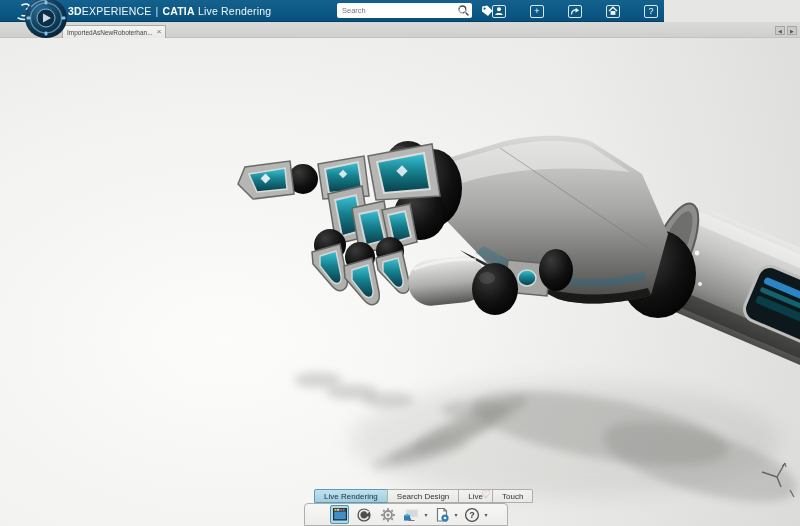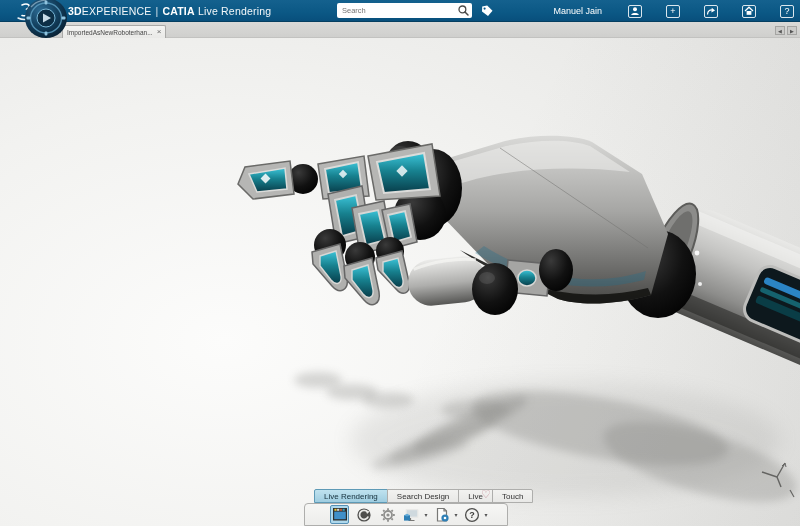--- a/index.html
+++ b/index.html
@@ -1,20 +1,20 @@
 <!DOCTYPE html>
 <html><head>
 <meta charset="utf-8">
 <style>
   * { margin:0; padding:0; box-sizing:border-box; }
   html,body { width:800px; height:526px; overflow:hidden; font-family:"Liberation Sans", sans-serif; background:#e6e6e4; }
   #app { position:relative; width:800px; height:526px; }
 
   
-  .topbar { position:absolute; left:0; top:0; width:800px; height:22px;
+  .topbar { position:absolute; left:0; top:0; width:664px; height:22px;
             background:linear-gradient(#14618e, #0b5885 60%, #084f7c); border-bottom:1px solid #063f61; z-index:30; }
   .logo3ds { position:absolute; left:15px; top:2px; width:26px; height:19px; }
   .compass { position:absolute; left:23px; top:-2px; width:46px; height:42px; z-index:40; }
   .brand { position:absolute; left:68px; top:0; height:22px; line-height:22px; color:#fff; font-size:10.5px; letter-spacing:.2px; white-space:nowrap; }
   .brand b { font-weight:bold; }
   .brand .lt { font-weight:normal; opacity:.95; }
   .brand .dv { margin:0 4px; opacity:.8; font-weight:300; }
   .searchwrap { position:absolute; left:337px; top:3px; width:135px; height:15px; background:#fff; border-radius:2px; display:flex; align-items:center; }
   .searchwrap input { flex:1; border:none; outline:none; background:transparent; font-size:7.5px; padding:0 3px 0 5px; color:#333; font-family:"Liberation Sans",sans-serif; }
   .mag { width:13px; height:13px; flex:0 0 13px; margin-right:2px; }

